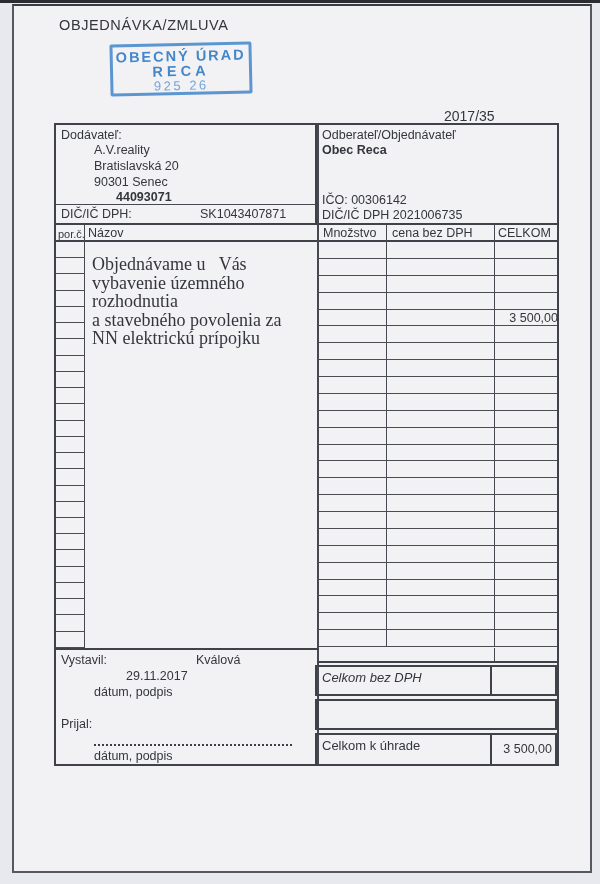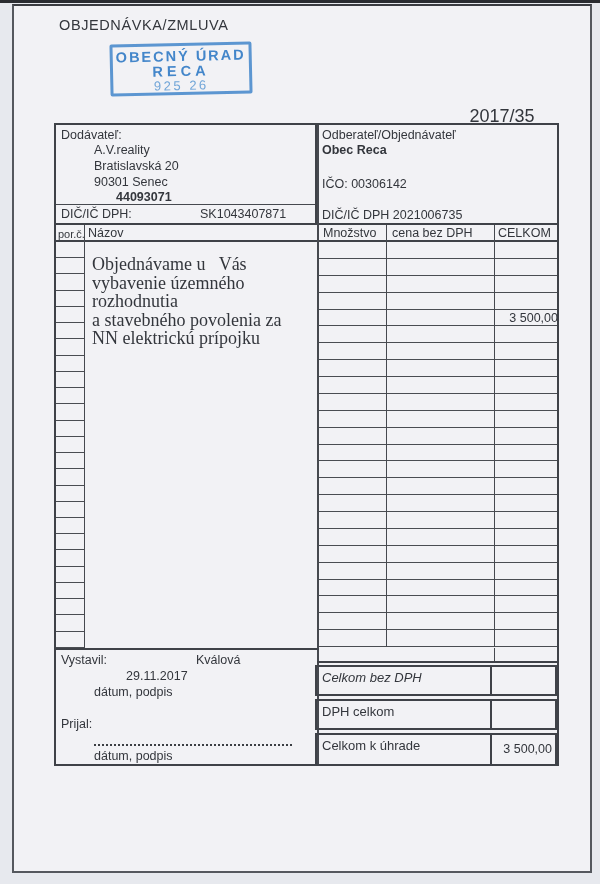--- a/index.html
+++ b/index.html
@@ -16,21 +16,21 @@
     position:absolute; left:12px; top:4px; width:580px; height:869px;
     background:#f2f2f5;
     border:2px solid #55585e;
     border-top:2px solid #3a3c41;
   }
   .abs { position:absolute; }
   .txt { font-size:12.5px; line-height:15px; white-space:nowrap; }
 
   
   .doc-title { left:45px; top:12px; font-size:14.5px; letter-spacing:0.6px; }
-  .doc-number { left:430px; top:103px; width:116px; text-align:center; font-size:18px; }
+  .doc-number { left:430px; top:103px; width:116px; text-align:left; font-size:14px; }
 
   .stamp {
     left:96px; top:37px; width:142px; height:52px;
     border:3px solid rgba(66,134,202,0.85);
     border-radius:2px;
     transform:rotate(-1.3deg);
     text-align:center;
     color:#4386ca;
     padding-top:2px;
   }
@@ -126,21 +126,21 @@
       <div class="abs txt" style="left:60px; top:65px;font-weight:bold;">44093071</div>
       <div class="dic-row">
         <span class="abs txt" style="left:5px; top:2px;">DIČ/IČ DPH:</span>
         <span class="abs txt" style="left:144px; top:2px;">SK1043407871</span>
       </div>
     </div>
 
     <div class="party customer">
       <div class="abs txt" style="left:5px; top:3px;">Odberateľ/Objednávateľ</div>
       <div class="abs txt bold" style="left:5px; top:18px;">Obec Reca</div>
-      <div class="abs txt" style="left:5px; top:52px;text-align:center;">IČO: 00306142</div>
+      <div class="abs txt" style="left:5px; top:68px;text-align:center;">IČO: 00306142</div>
       <div class="abs txt" style="left:5px; top:83px;">DIČ/IČ DPH 2021006735</div>
     </div>
 
     <div class="colheader">
       <span class="abs txt" style="left:2px;  top:2px; font-size:11px;">por.č.</span>
       <span class="abs txt" style="left:32px; top:1px;">Názov</span>
       <span class="abs txt" style="left:267px;top:1px;">Množstvo</span>
       <span class="abs txt" style="left:336px;top:1px;">cena bez DPH</span>
       <span class="abs txt" style="left:442px;top:1px;">CELKOM</span>
     </div>
@@ -221,21 +221,20 @@
     </div>
 
     <div class="totals-empty">
       <span class="vd"></span>
     </div>
     <div class="tot tot1">
       <div class="tlabel">Celkom bez DPH</div>
       <div class="tvalue"></div>
     </div>
     <div class="tot tot2">
-      <div class="tlabel">DPH celkom</div>
       <div class="tvalue"></div>
     </div>
     <div class="tot tot3">
       <div class="tlabel">Celkom k úhrade</div>
       <div class="tvalue">3 500,00</div>
     </div>
 
   </div>
 </div>
 

